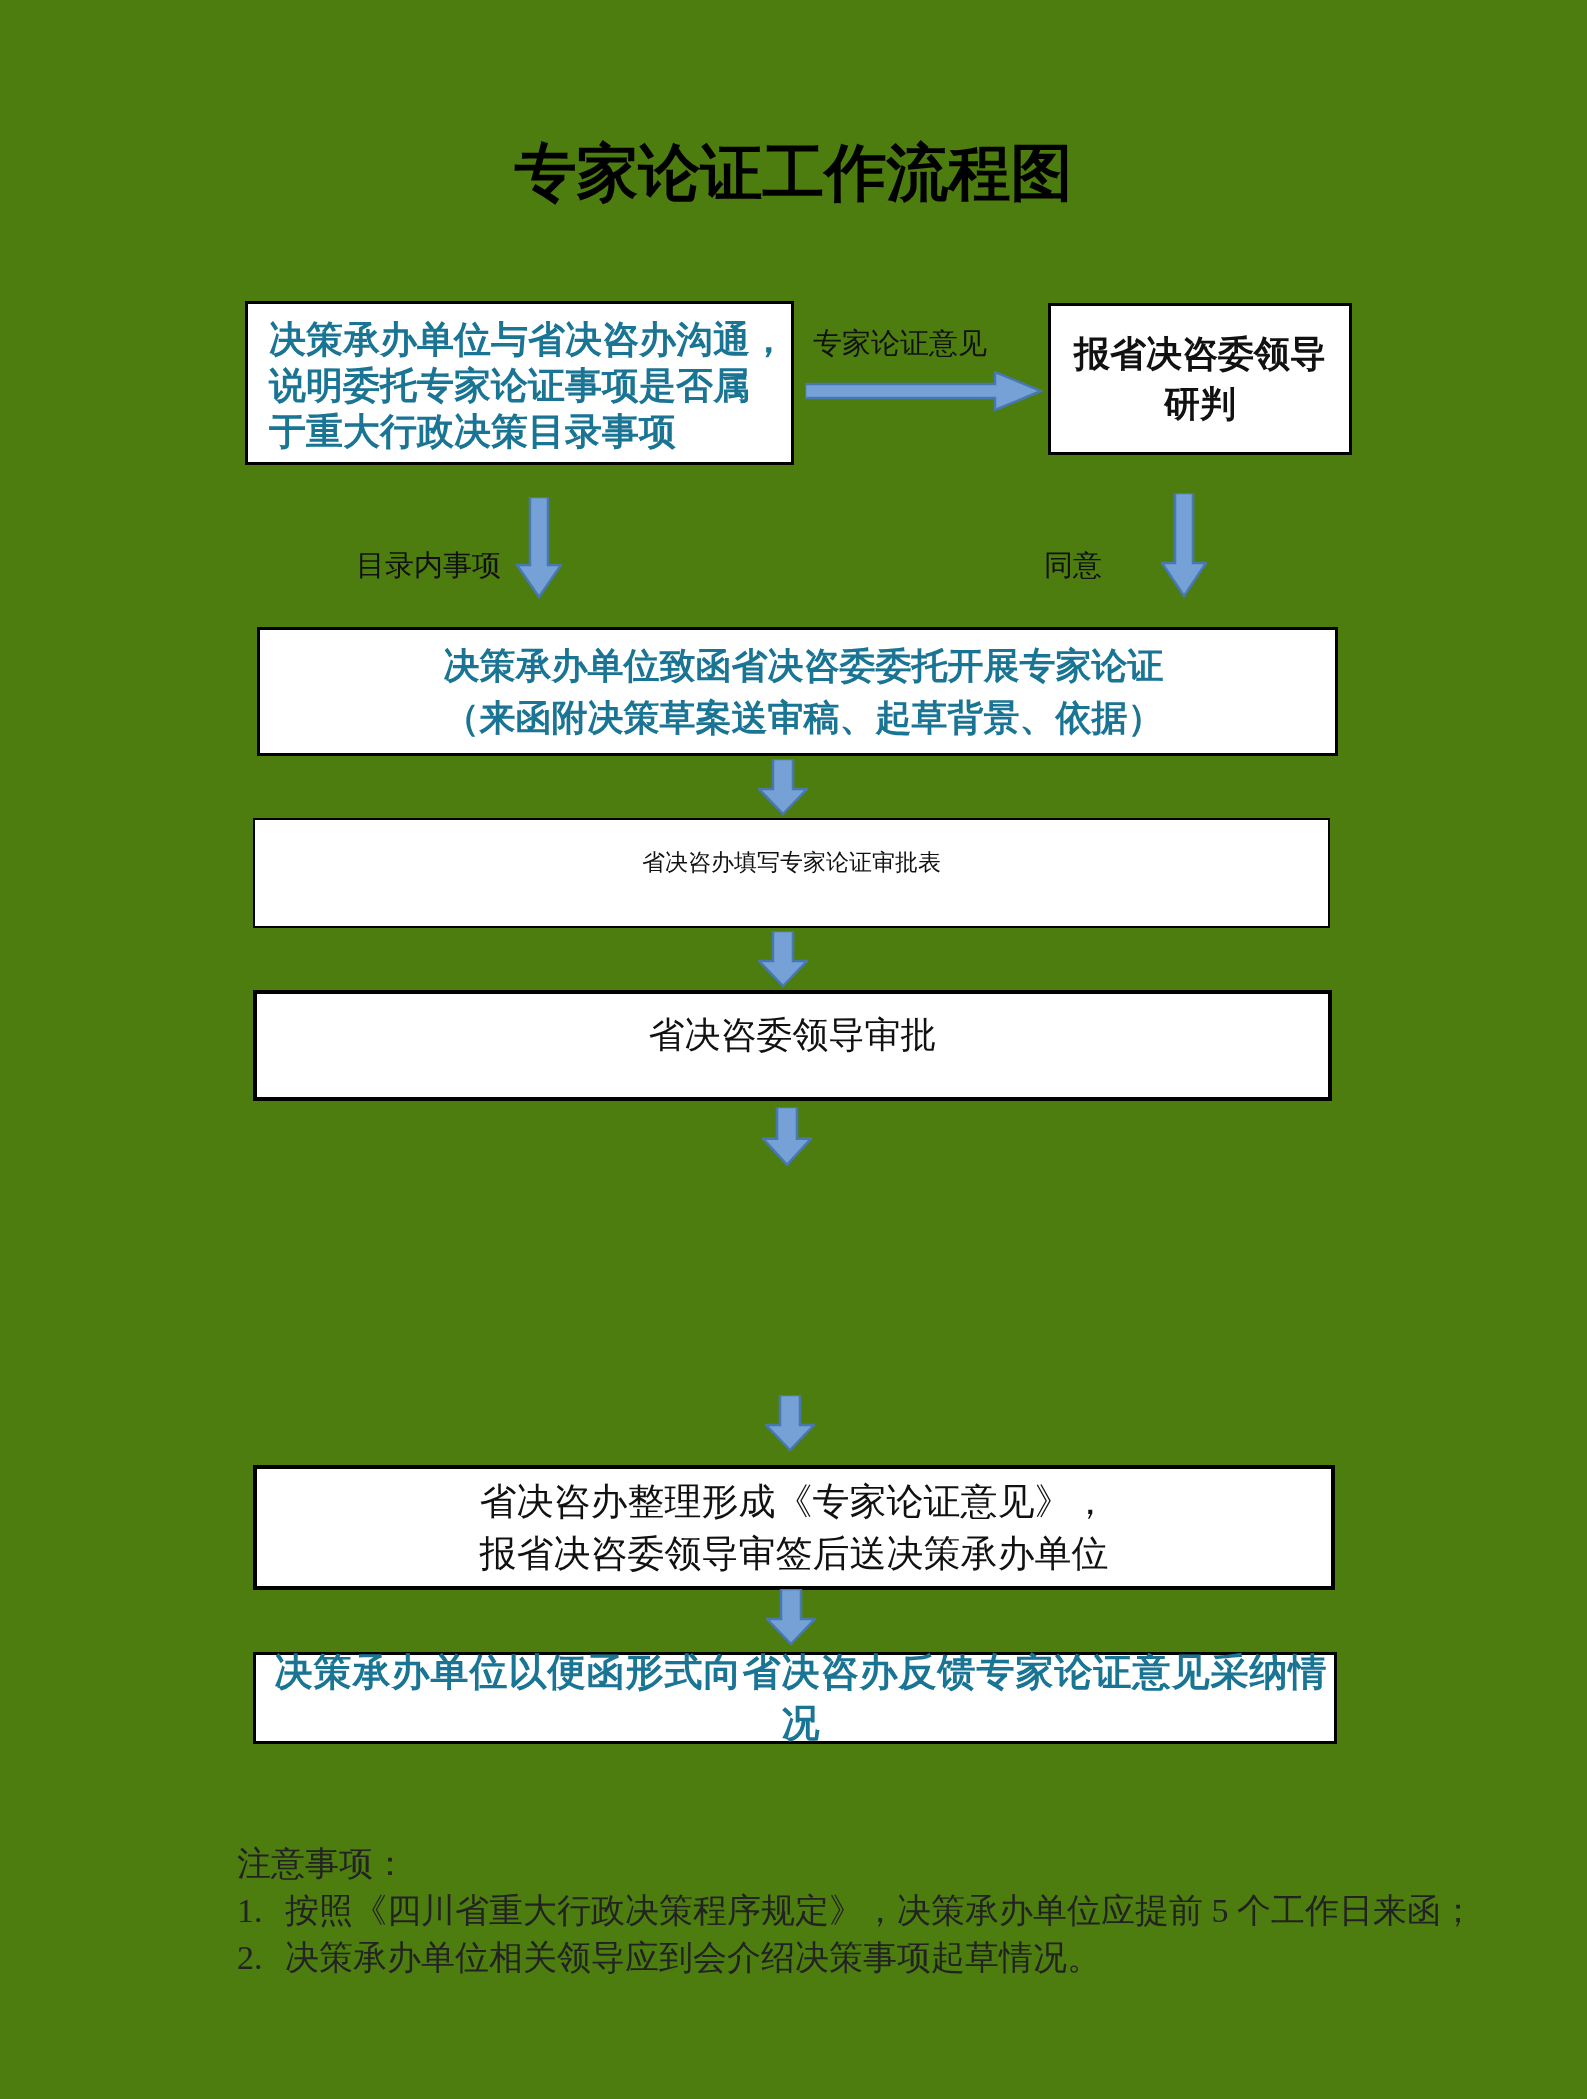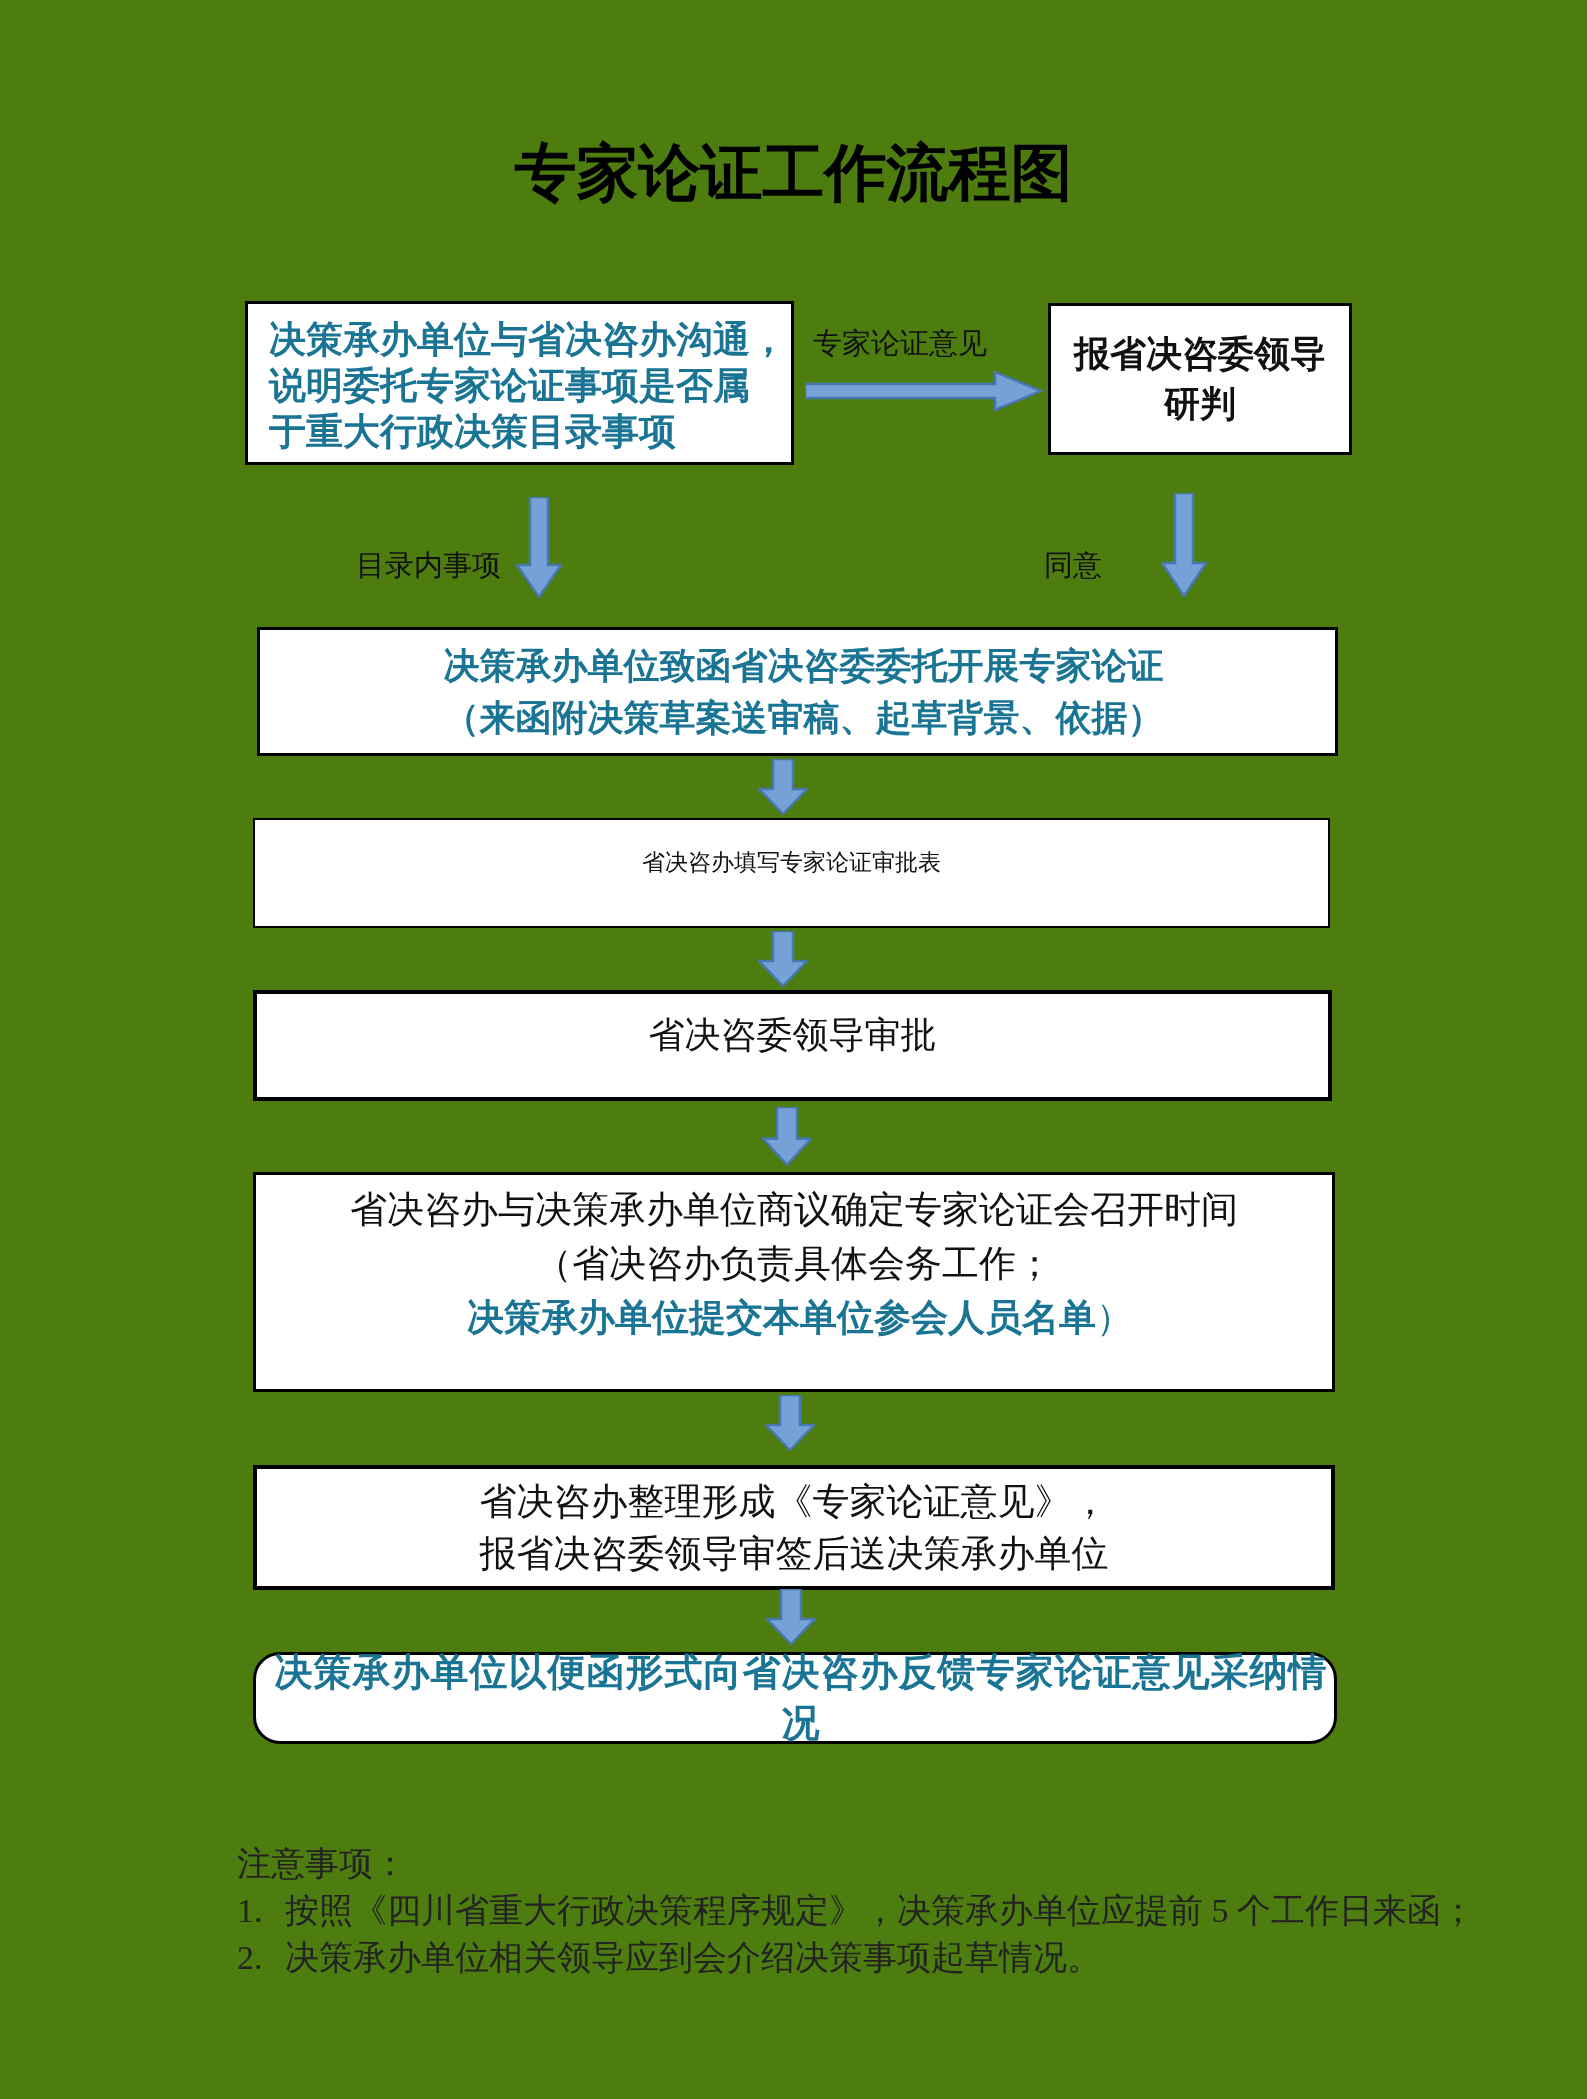--- a/index.html
+++ b/index.html
@@ -17,21 +17,21 @@
 
   .b1{left:245px;top:301px;width:549px;height:164px;align-items:flex-start;text-align:left;
       padding:6px 0 0 21px;font-size:37px;line-height:46px;}
   .b2{left:1048px;top:303px;width:304px;height:152px;padding:0 8px;font-weight:bold;
       font-size:36px;line-height:50px;}
   .b3{left:257px;top:627px;width:1081px;height:129px;font-size:36px;line-height:52px;}
   .b4{left:253px;top:818px;width:1077px;height:110px;border-width:2px;font-size:23px;padding-bottom:22px;}
   .b5{left:253px;top:990px;width:1079px;height:111px;border-width:4px;font-size:36px;padding-bottom:20px;}
   .b6{left:253px;top:1172px;width:1082px;height:220px;font-size:37px;line-height:54px;padding-bottom:36px;}
   .b7{left:253px;top:1465px;width:1082px;height:125px;border-width:4px;font-size:37px;line-height:52px;}
-  .b8{left:253px;top:1652px;width:1084px;height:92px;font-size:38px;letter-spacing:1px;border-radius:27px;}
+  .b8{left:253px;top:1652px;width:1084px;height:92px;font-size:38px;letter-spacing:1px;}
 
   .lbl{position:absolute;font-size:29px;color:#111;white-space:nowrap;}
   .lbl-noncat{left:813px;top:324px;}
   .lbl-cat{left:356px;top:546px;}
   .lbl-agree{left:1044px;top:546px;}
 
   .arrow{position:absolute;}
   .arrow polygon{stroke:#4878b0;stroke-width:2.5;}
   .a-h{left:805px;top:371px;}
   .a-lv{left:516px;top:497px;}
@@ -98,27 +98,20 @@
   </svg>
 
   <div class="fbox b5 blacktxt">
     <div>省决咨委领导审批</div>
   </div>
 
   <svg class="arrow a3" width="50" height="60" viewBox="0 0 50 57" preserveAspectRatio="none">
     <polygon points="15,0 35,0 35,30 49,30 25,55 1,30 15,30" fill="#75a1d6"></polygon>
   </svg>
 
-  <div class="fbox b6">
-    <div class="blacktxt">省决咨办与决策承办单位商议确定专家论证会召开时间</div>
-    <div class="blacktxt">（省决咨办负责具体会务工作；</div>
-    <div>
-      <span class="teal">决策承办单位提交本单位参会人员名单</span><span style="color:#1a7494;font-weight:normal;">）</span>
-    </div>
-  </div>
 
   <svg class="arrow a4" width="50" height="57" viewBox="0 0 50 57">
     <polygon points="15,0 35,0 35,30 49,30 25,55 1,30 15,30" fill="#75a1d6"></polygon>
   </svg>
 
   <div class="fbox b7 blacktxt">
     <div>省决咨办整理形成《专家论证意见》，</div>
     <div>报省决咨委领导审签后送决策承办单位</div>
   </div>
 

